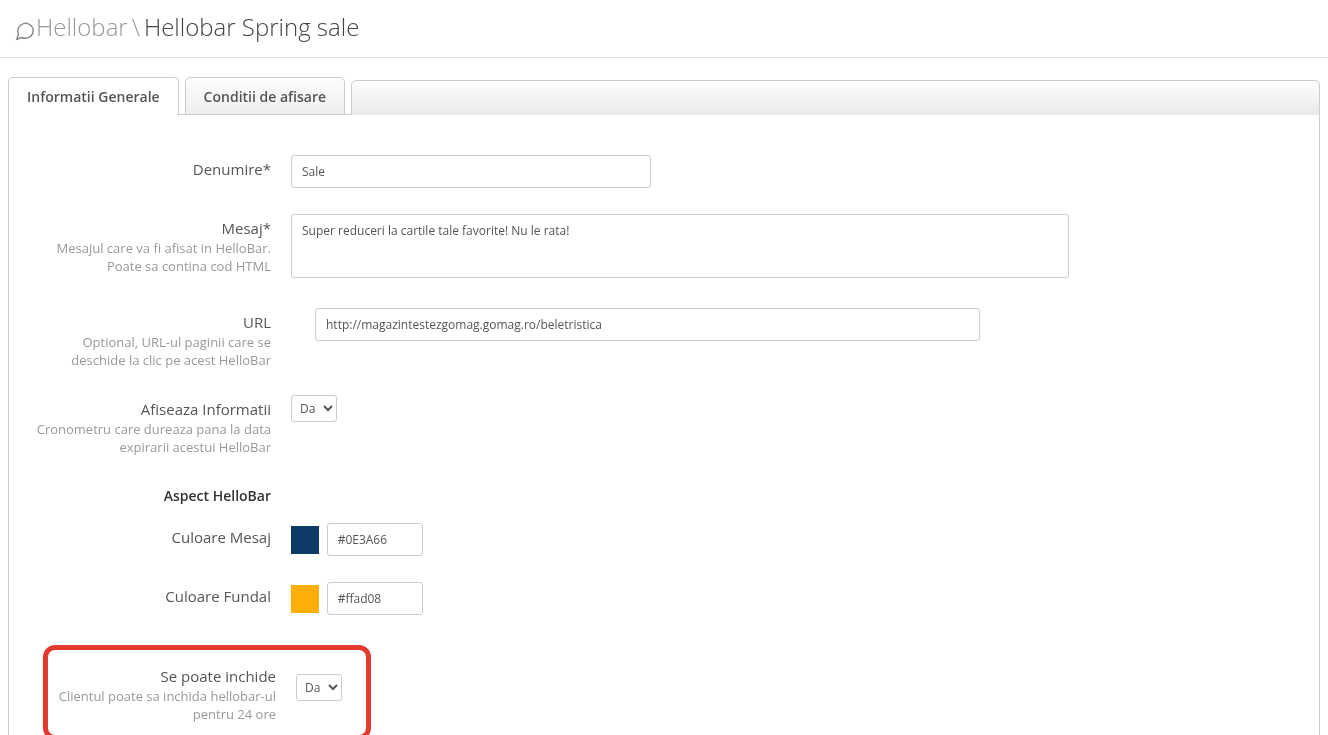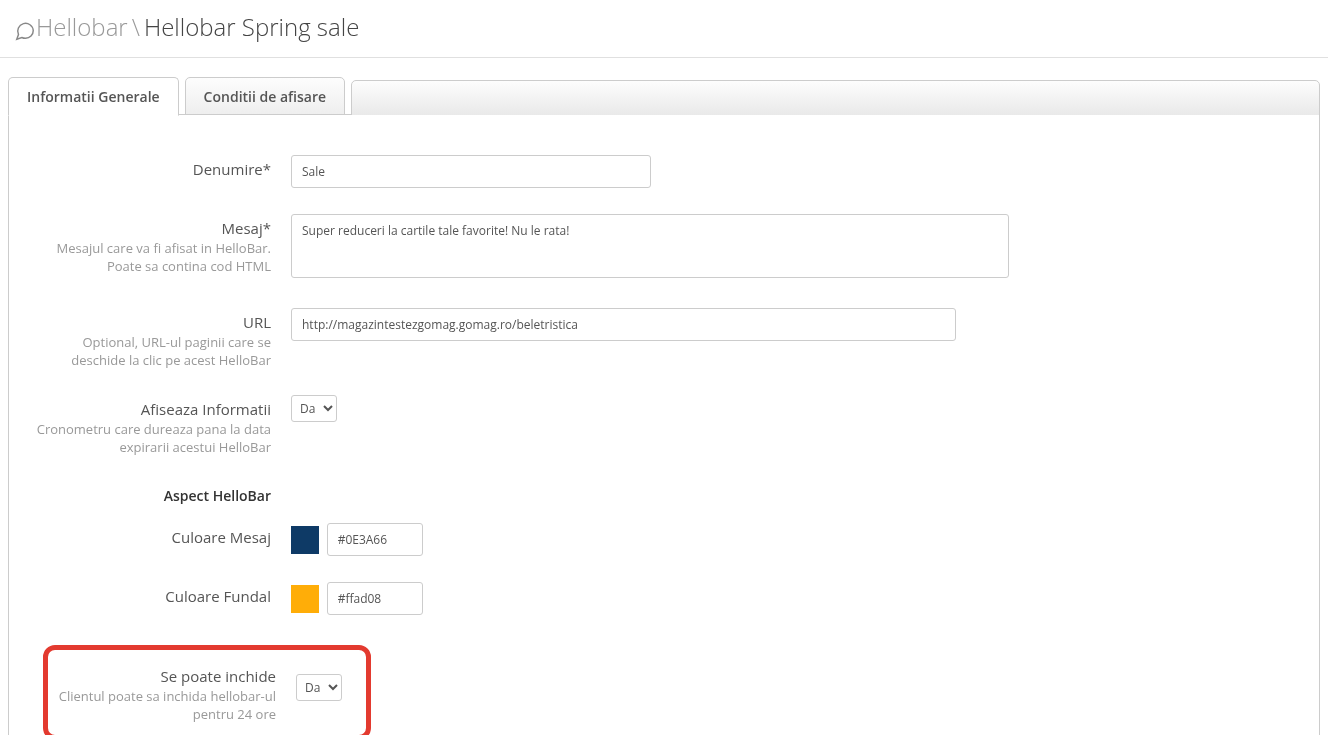--- a/index.html
+++ b/index.html
@@ -111,22 +111,22 @@
   .text-input, .textarea, .select {
     border: 1px solid #ccc;
     border-radius: 3px;
     padding: 7px 10px;
     font-family: inherit;
     font-size: 12px;
     color: #555;
     background: #fff;
   }
   .text-input.sm { width: 360px; }
-  .text-input.lg { width: 665px; }
-  .textarea { width: 718px; height: 64px; resize: none; }
+  .text-input.lg { width: 665px; margin-left: 24px; }
+  .textarea { width: 778px; height: 64px; resize: none; }
   .select { padding: 3px 4px; }
 
   .section-heading {
     width: 262px;
     text-align: right;
     padding-right: 20px;
     font-size: 14px;
     font-weight: 600;
     color: #333;
     margin: 30px 0 18px 0;

